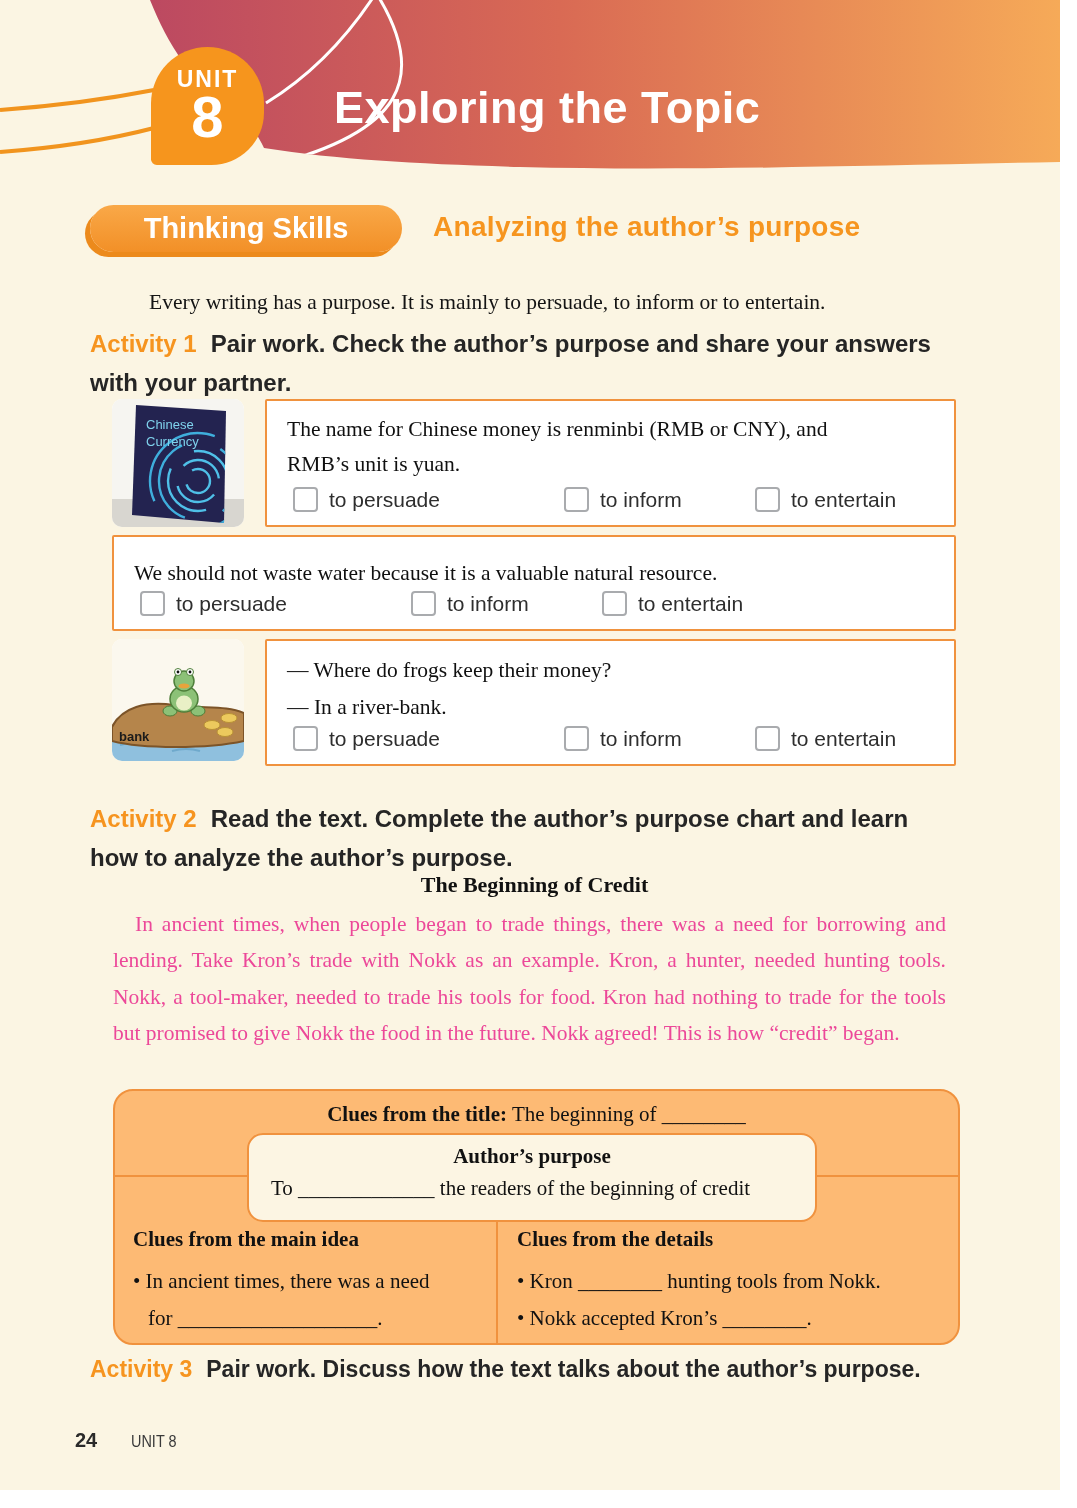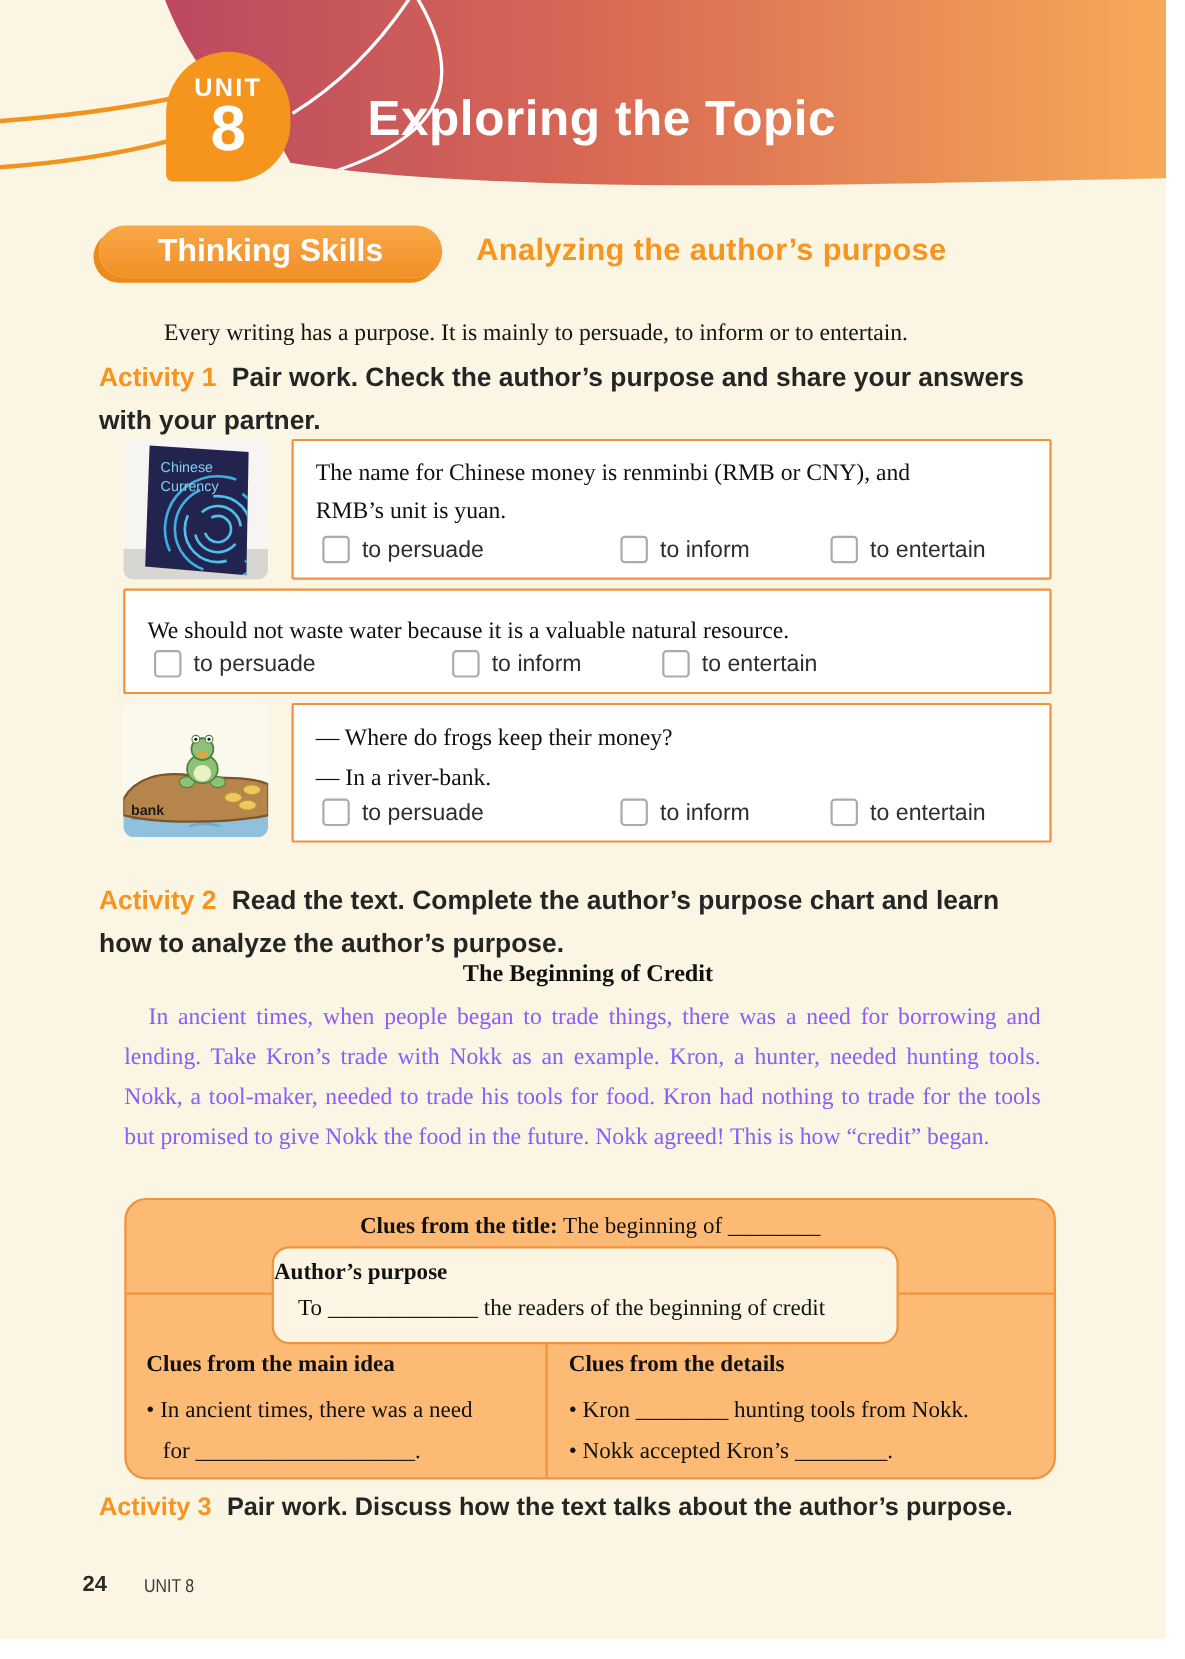--- a/index.html
+++ b/index.html
@@ -43,32 +43,32 @@
   .copt{display:flex;align-items:center;gap:11px;font-family:"Liberation Sans",sans-serif;
         font-size:21px;color:#2E2E2E;font-weight:400;}
   .copt.w1{width:226px;}
   .copt.w2{width:191px;padding-left:45px;}
   .chk{width:21px;height:21px;border:2px solid #A9ABAE;border-radius:4px;background:#fff;flex:0 0 21px;}
 
   
   .rtitle{position:absolute;left:113px;top:872px;width:843px;text-align:center;
           font-family:"Liberation Serif",serif;font-weight:700;font-size:22px;color:#111;}
   .para{position:absolute;left:113px;top:906px;width:833px;font-family:"Liberation Serif",serif;
-        font-size:21.5px;line-height:36.3px;text-align:justify;text-indent:22px;color:#8b5cf6;}
+        font-size:21.5px;line-height:36.3px;text-align:justify;text-indent:22px;color:#ec4899;}
 
   
   .chart{position:absolute;left:113px;top:1089px;width:843px;height:252px;background:#fdba74;
          border:2px solid #F0923E;border-radius:20px;font-family:"Liberation Serif",serif;
          color:#111;font-size:21px;}
   .chart .titleclue{position:absolute;top:11px;left:0;right:0;text-align:center;}
   .chart .hline{position:absolute;left:0;right:0;top:84px;border-top:2px solid #F0923E;}
   .chart .vline{position:absolute;left:381px;top:84px;bottom:0;border-left:2px solid #F0923E;}
   .pbox{position:absolute;left:132px;top:42px;width:566px;height:85px;background:#FCF5E3;
         border:2.5px solid #F0923E;border-radius:16px;z-index:2;}
-  .pbox .pt{font-weight:700;margin-top:9px;}
+  .pbox .pt{text-align:center;font-weight:700;margin-top:9px;}
   .pbox .pl{margin:7px 0 0 22px;}
   .col{position:absolute;top:136px;}
   .colL{left:18px;width:352px;}
   .colR{left:402px;width:432px;}
   .col .h{font-weight:700;margin-bottom:11px;}
   .col .b{line-height:37px;}
   .col .ind{margin-left:15px;}
   .bold{font-weight:700;}
 
   

